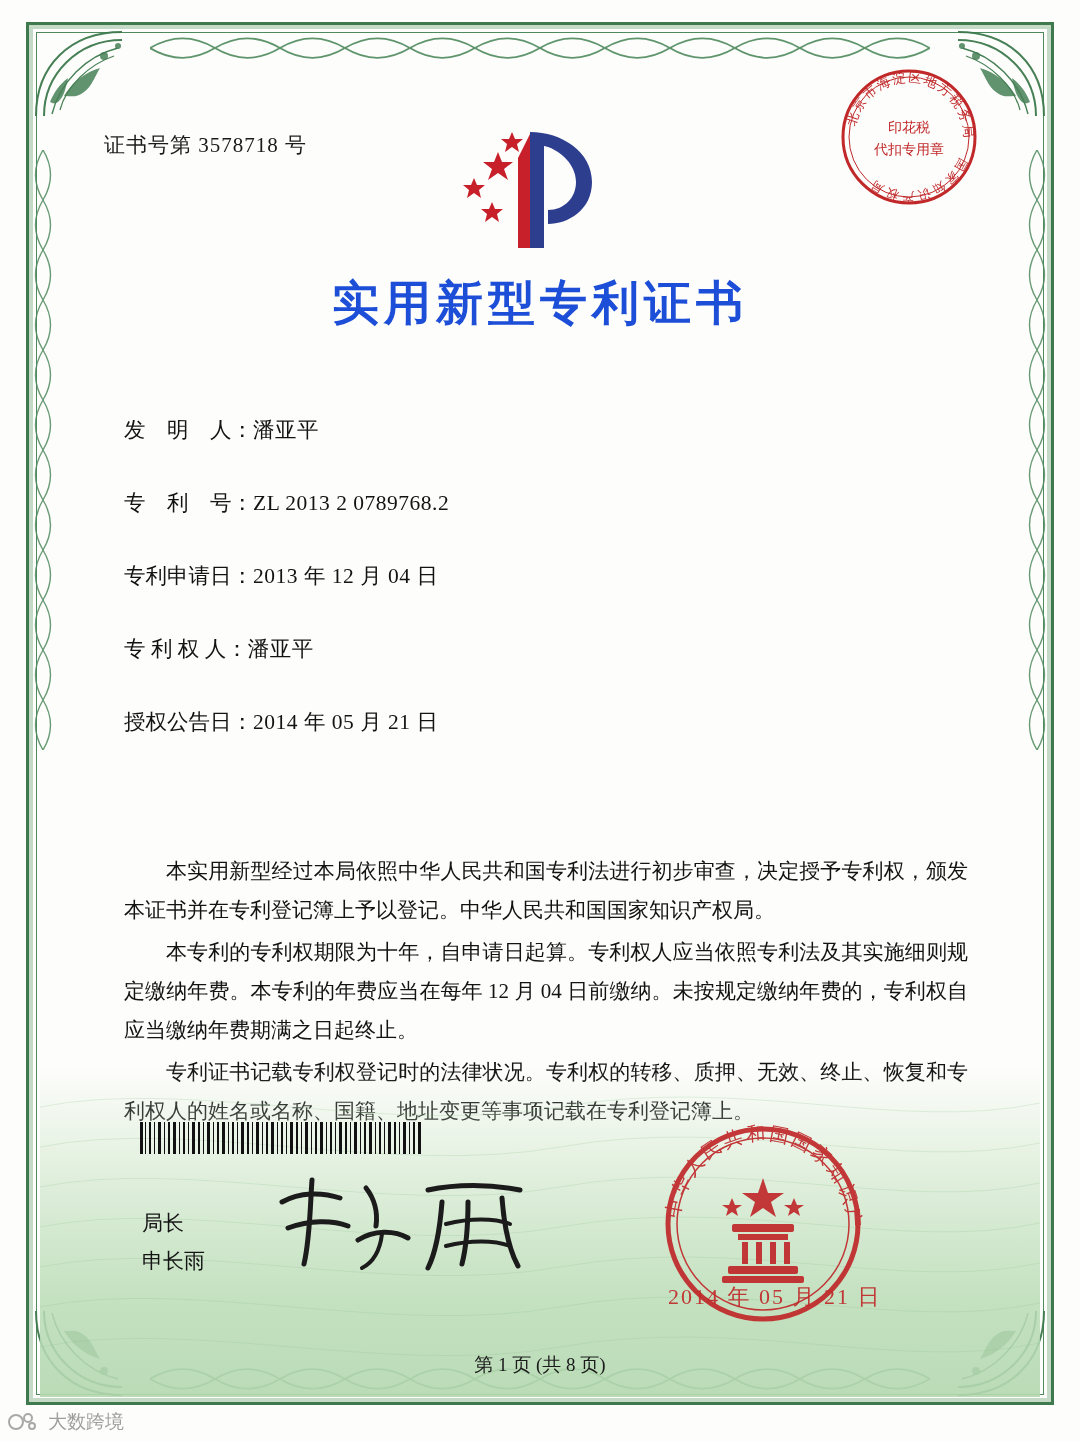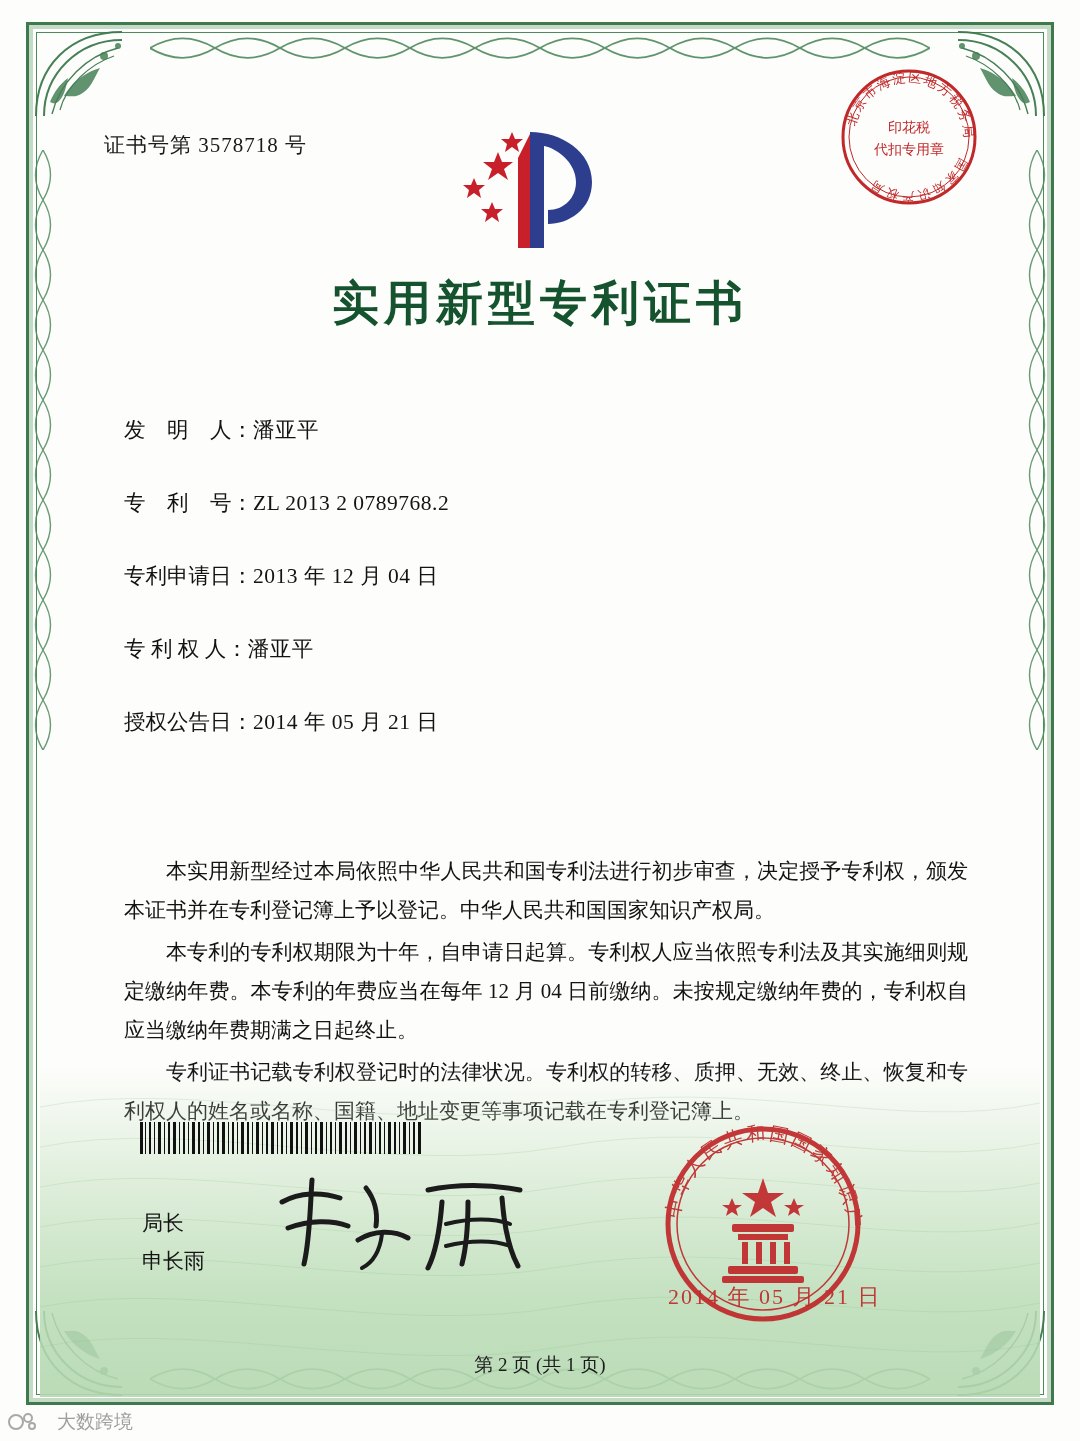--- a/index.html
+++ b/index.html
@@ -125,21 +125,21 @@
   }
   .title {
     position: absolute;
     left: 0;
     right: 0;
     top: 272px;
     text-align: center;
     font-size: 47px;
     font-weight: bold;
     letter-spacing: 5px;
-    color: #14532d;
+    color: #1d4ed8;
     font-family: "DejaVu Serif", "Liberation Serif", serif;
   }
 
   
   .fields {
     position: absolute;
     left: 124px;
     top: 415px;
     right: 110px;
   }
@@ -217,21 +217,21 @@
     font-size: 19px;
     color: #1b1b1b;
   }
   
   .wm {
     position: absolute;
     left: 8px;
     bottom: 6px;
     display: flex;
     align-items: center;
-    gap: 19px;
+    gap: 10px;
     opacity: .85;
   }
   .wm-mark { width: 30px; height: 26px; }
   .wm-text {
     font-size: 19px;
     color: #8e8e8e;
     font-family: "Liberation Sans", sans-serif;
   }
 </style>
 </head>
@@ -524,21 +524,21 @@
           <rect x="142" y="118" width="6" height="22"></rect>
           <rect x="156" y="118" width="6" height="22"></rect>
           <rect x="100" y="142" width="70" height="8" rx="2"></rect>
           <rect x="94" y="152" width="82" height="7" rx="2"></rect>
         </g>
       </g>
     </svg>
   </div>
   <div class="seal-date">2014 年 05 月 21 日</div>
 
-  <div class="footer">第 2 页 (共 1 页)</div>
+  <div class="footer">第 1 页 (共 8 页)</div>
 
   <div class="wm">
     <span class="wm-mark">
       <svg viewBox="0 0 30 26">
         <circle cx="8" cy="13" r="7" fill="none" stroke="#9a9a9a" stroke-width="2"></circle>
         <circle cx="20" cy="9" r="4" fill="none" stroke="#9a9a9a" stroke-width="2"></circle>
         <circle cx="24" cy="17" r="3" fill="none" stroke="#9a9a9a" stroke-width="2"></circle>
       </svg>
     </span>
     <span class="wm-text">大数跨境</span>

